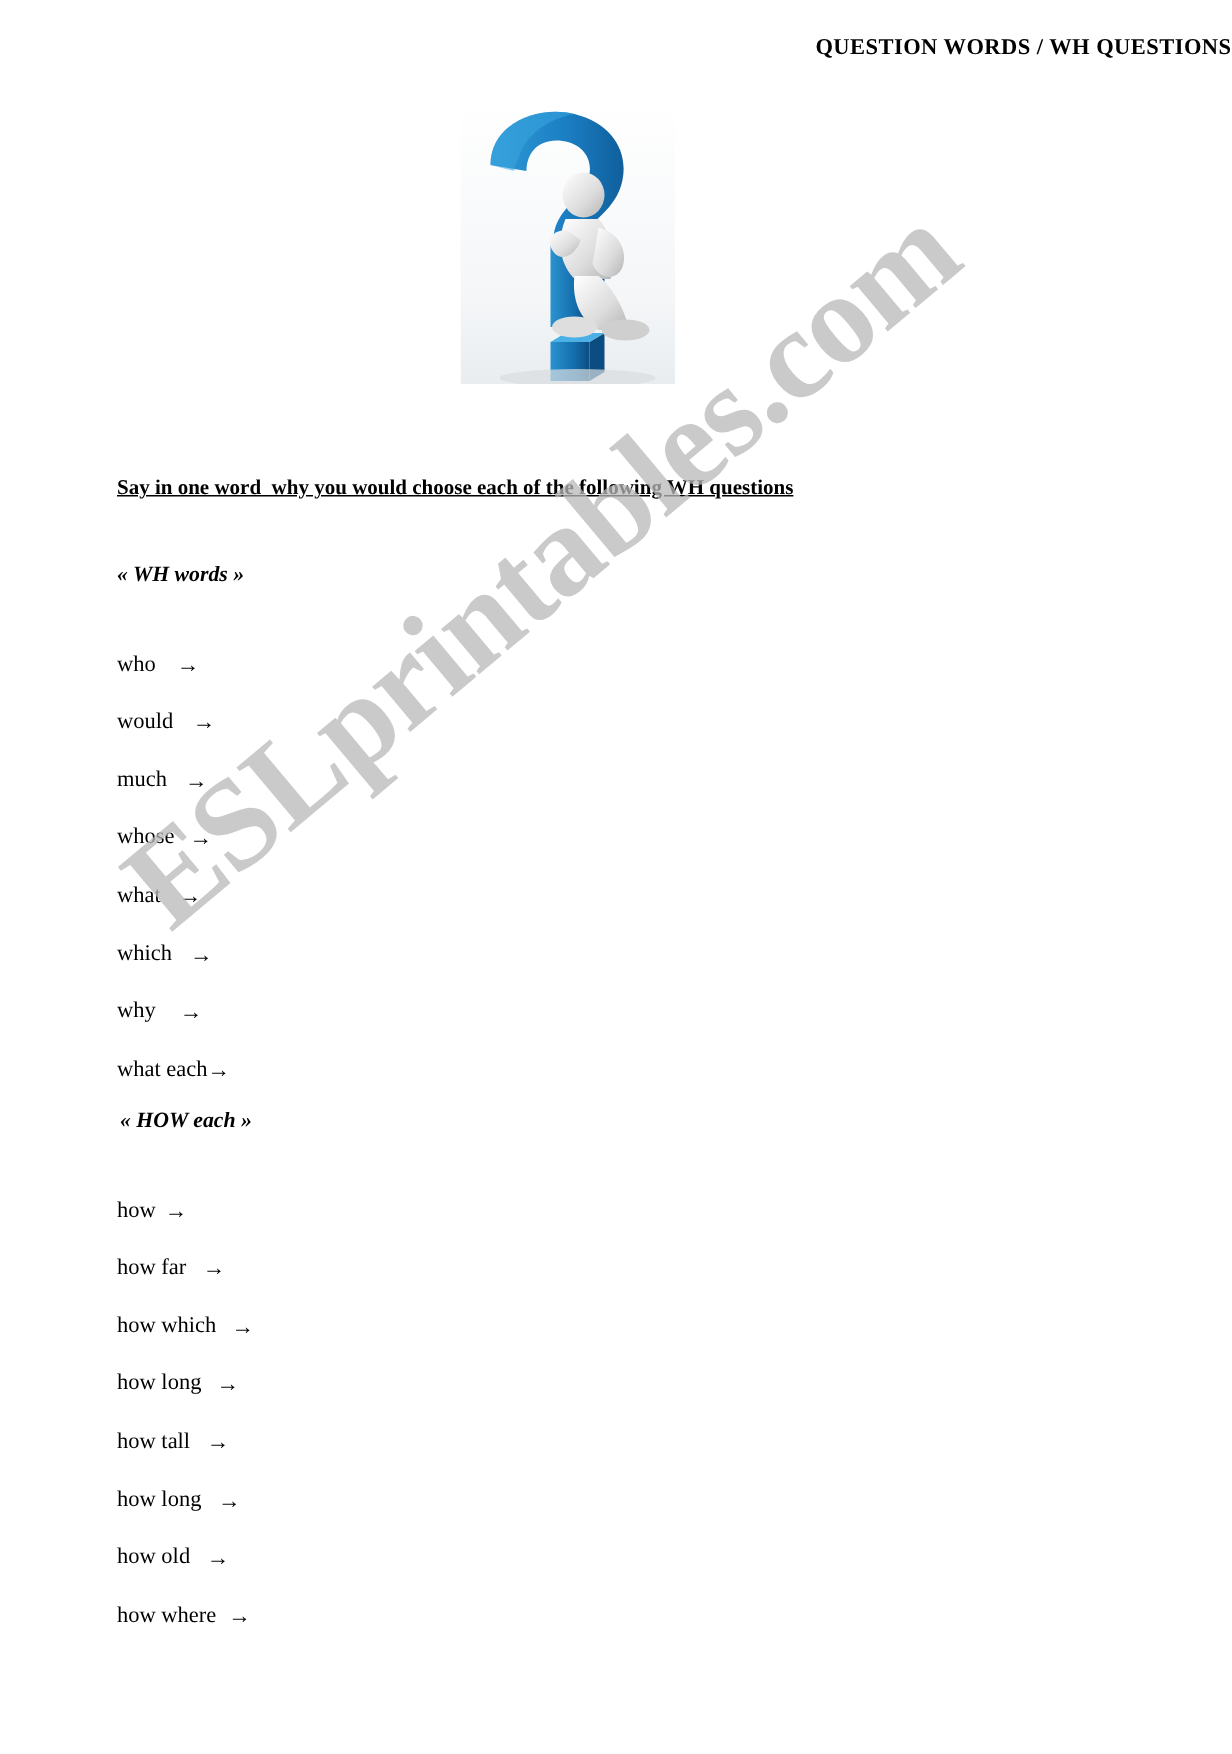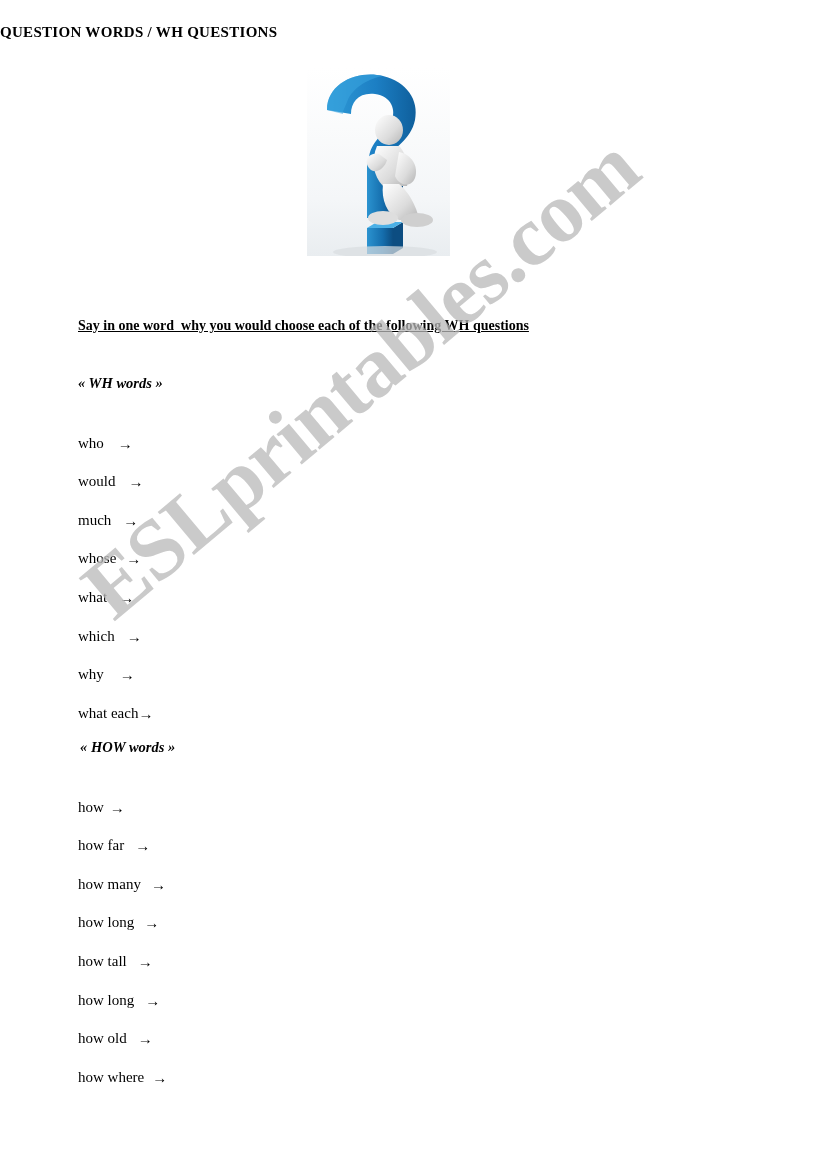--- a/index.html
+++ b/index.html
@@ -15,21 +15,21 @@
     font-family: "Liberation Serif", serif;
     color: #000000;
   }
 
   
   .page-title {
     position: absolute;
     top: 24px;
     left: 0;
     width: 821px;
-    text-align: left;
+    text-align: right;
     font-family: "Liberation Serif", serif;
     font-weight: bold;
     font-size: 15px;
     letter-spacing: 0.3px;
   }
 
   
   .illustration {
     position: absolute;
     top: 68px;
@@ -202,33 +202,33 @@
   <div class="word-row">
     <span class="term">why</span>
     <span class="arrow" style="margin-left:16px;">→</span>
   </div>
   <div class="word-row">
     <span class="term">what each</span>
     <span class="arrow" style="margin-left:0px;">→</span>
   </div>
 </div>
 
-<div class="section-head" id="how-head">« HOW words »</div>
+<div class="section-head" id="how-head">« HOW each »</div>
 
 <div class="word-list" id="how-list">
   <div class="word-row">
     <span class="term">how</span>
     <span class="arrow" style="margin-left:6px;">→</span>
   </div>
   <div class="word-row">
     <span class="term">how far</span>
     <span class="arrow" style="margin-left:11px;">→</span>
   </div>
   <div class="word-row">
-    <span class="term">how many</span>
+    <span class="term">how which</span>
     <span class="arrow" style="margin-left:10px;">→</span>
   </div>
   <div class="word-row">
     <span class="term">how long</span>
     <span class="arrow" style="margin-left:10px;">→</span>
   </div>
   <div class="word-row">
     <span class="term">how tall</span>
     <span class="arrow" style="margin-left:11px;">→</span>
   </div>

